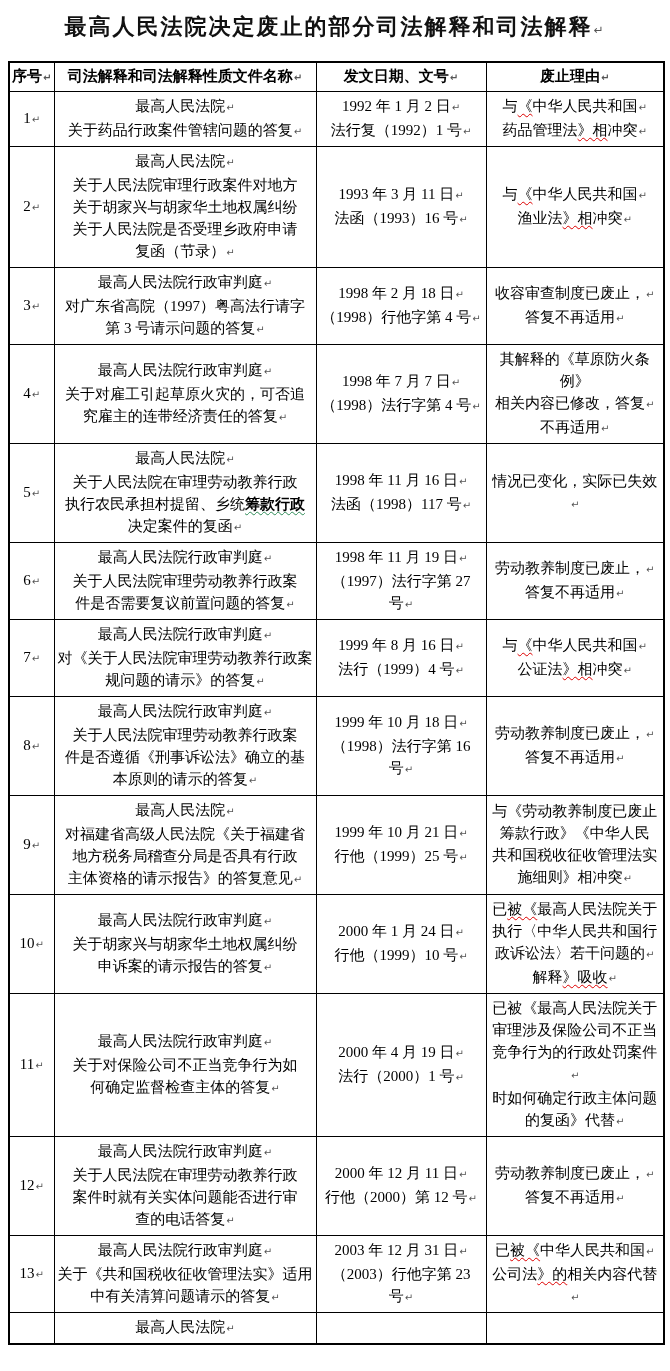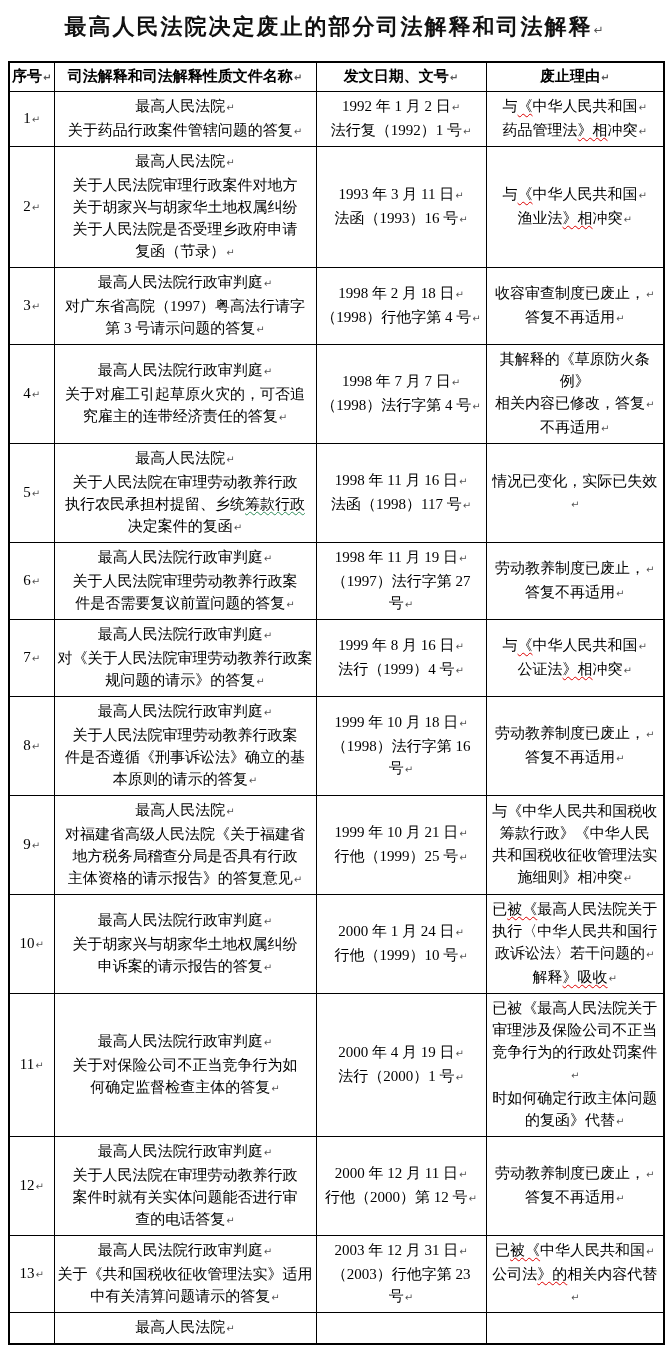--- a/index.html
+++ b/index.html
@@ -55,20 +55,21 @@
     text-decoration-color:#dd0000;
     text-decoration-thickness:1px;
     text-underline-offset:2px;
   }
   .sq-green{
     text-decoration-line:underline;
     text-decoration-style:wavy;
     text-decoration-color:#2e8b57;
     text-decoration-thickness:1px;
     text-underline-offset:2px;
+    font-weight:bold;
   }
 </style>
 </head>
 <body>
 
 <div class="page">
 
   <div class="doc-title">
     <div class="title-line"><span>最高人民法院决定废止的部分司法解释和司法解释</span><span class="pmark">↵</span></div>
   </div>
@@ -246,21 +247,21 @@
             <div class="ln">最高人民法院<span class="pmark">↵</span></div>
             <div class="ln">对福建省高级人民法院《关于福建省</div>
             <div class="ln">地方税务局稽查分局是否具有行政</div>
             <div class="ln">主体资格的请示报告》的答复意见<span class="pmark">↵</span></div>
           </td>
           <td>
             <div class="ln">1999 年 10 月 21 日<span class="pmark">↵</span></div>
             <div class="ln">行他（1999）25 号<span class="pmark">↵</span></div>
           </td>
           <td>
-            <div class="ln">与《中华人民共和国税收</div>
+            <div class="ln">与《劳动教养制度已废止</div>
             <div class="ln">筹款行政》《中华人民</div>
             <div class="ln">共和国税收征收管理法实</div>
             <div class="ln">施细则》相冲突<span class="pmark">↵</span></div>
           </td>
         </tr>
         <tr>
           <td>
             <div class="ln">10<span class="pmark">↵</span></div>
           </td>
           <td>

